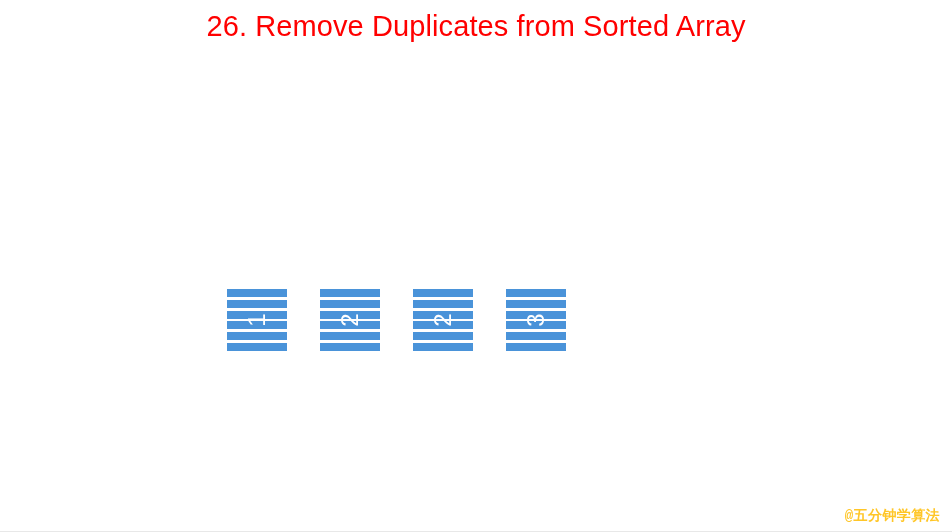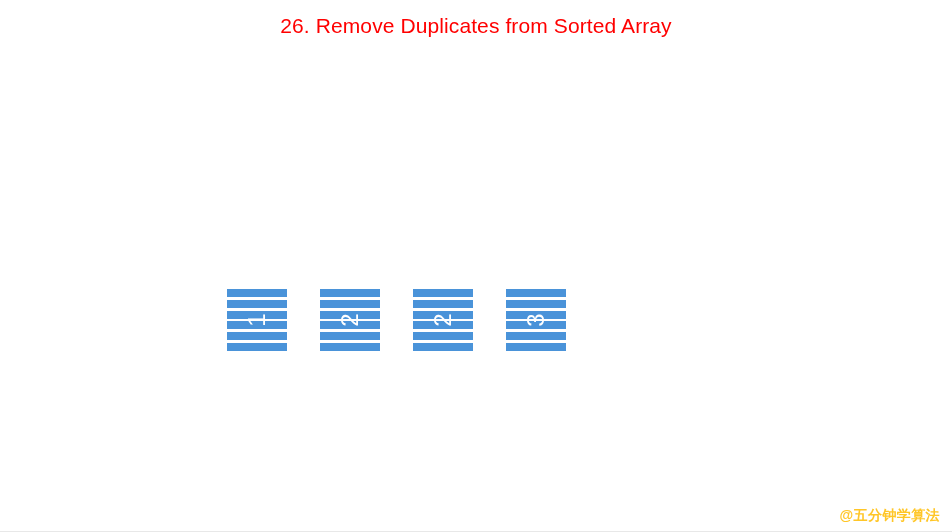--- a/index.html
+++ b/index.html
@@ -23,21 +23,21 @@
   }
 
   
   #slide-title {
     position: absolute;
     left: 0;
     top: 7px;
     width: 952px;
     text-align: center;
     color: #ff0000;
-    font-size: 21px;
+    font-size: 29px;
     font-weight: 400;
     letter-spacing: 0.1px;
     line-height: 38px;
     white-space: nowrap;
     font-family: "Liberation Sans", sans-serif;
   }
 
   
   #array-visual {
     position: absolute;
@@ -85,21 +85,21 @@
   
   #watermark {
     position: absolute;
     right: 12px;
     bottom: 7px;
     color: #ffc627;
     font-size: 14px;
     font-weight: 700;
     letter-spacing: 0.4px;
     white-space: nowrap;
-    font-family: Liberation Sans, sans-serif;
+    font-family: Liberation Mono, monospace;
   }
 
   
   #bottom-rule {
     position: absolute;
     left: 0;
     bottom: 0;
     width: 952px;
     height: 1px;
     background: #e8e8e8;

